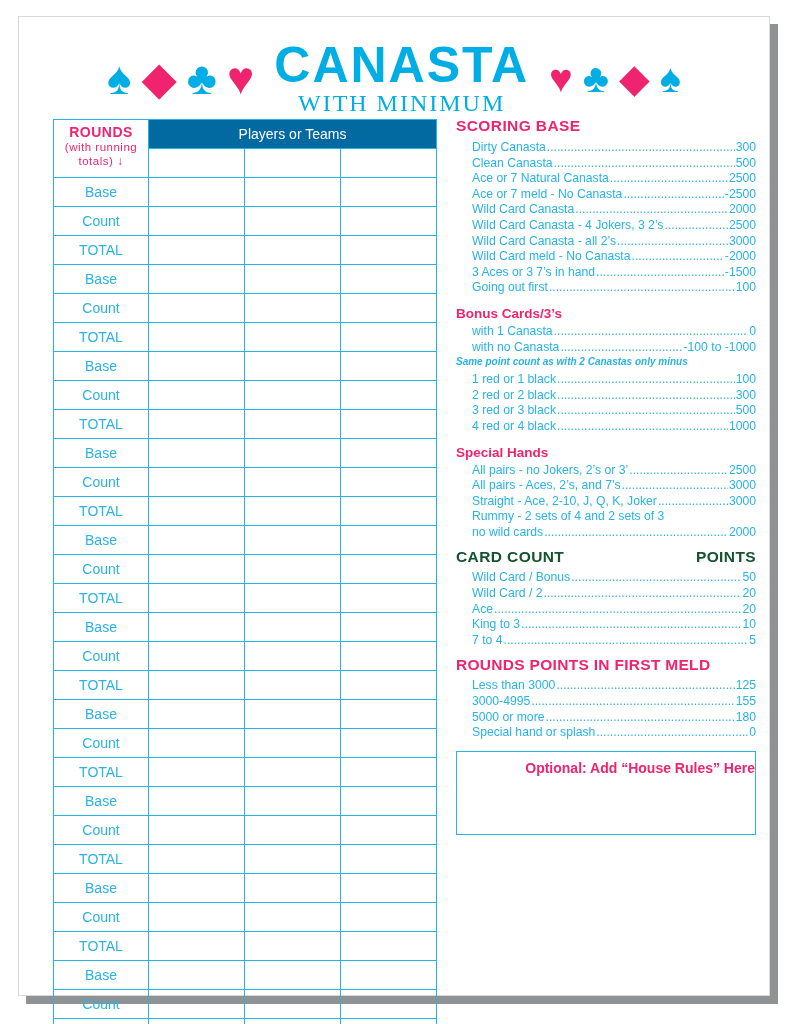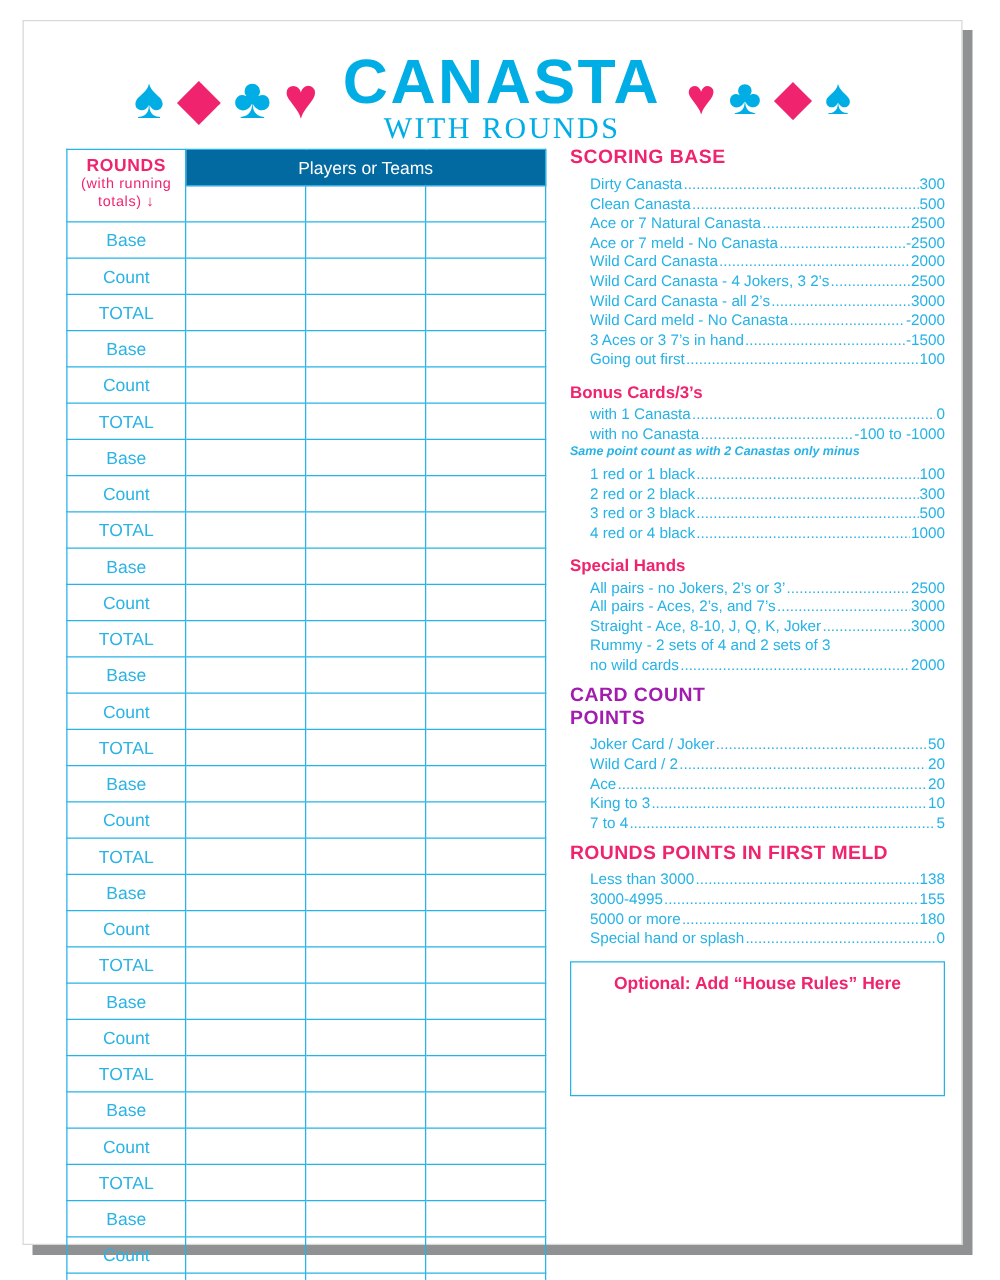--- a/index.html
+++ b/index.html
@@ -174,49 +174,48 @@
     color: #27b3e6;
     line-height: 13px;
     margin-bottom: 4px;
   }
   .gap { height: 8px; }
 
   .cc-head {
     display: flex;
     justify-content: space-between;
     align-items: baseline;
-    color: #a21caf;
+    color: #14532d;
     font-size: 15.5px;
     font-weight: bold;
     letter-spacing: .4px;
     margin-bottom: 4px;
-    flex-direction: column;
   }
   .mpfm-head {
     color: #f0246e;
     font-size: 15.5px;
     font-weight: bold;
     letter-spacing: .3px;
     margin-bottom: 4px;
   }
   .mpfm-sub {
     display: flex;
     justify-content: space-between;
     color: #27b3e6;
     font-size: 12.6px;
     font-weight: bold;
     margin-bottom: 3px;
   }
   .house-box {
     border: 1px solid #27b3e6;
-    height: 108px;
+    height: 84px;
     margin-top: 10px;
     box-sizing: border-box;
     padding-top: 8px;
-    text-align: center;
+    text-align: right;
   }
   .house-box .ht {
     color: #f0246e;
     font-size: 14px;
     font-weight: bold;
   }
 </style>
 </head>
 <body>
 
@@ -224,21 +223,21 @@
   <div class="shadow-frame"></div>
   <div class="sheet">
 
     <div class="header">
       <span class="suit cy">♠</span>
       <span class="suit pk">◆</span>
       <span class="suit cy">♣</span>
       <span class="suit pk">♥</span>
       <div class="title-block">
         <div class="title-main">CANASTA</div>
-        <div class="title-sub">WITH ROUNDS</div>
+        <div class="title-sub">WITH MINIMUM</div>
       </div>
       <span class="suit pk small">♥</span>
       <span class="suit cy small">♣</span>
       <span class="suit pk small">◆</span>
       <span class="suit cy small">♠</span>
     </div>
 
     <div class="left-table">
       <table class="rounds">
         <colgroup>
@@ -549,42 +548,42 @@
             <span class="lbl">All pairs - no Jokers, 2’s or 3’</span>
             <span class="dots">..........................................................................................</span>
             <span class="val">2500</span>
           </div>
           <div class="line">
             <span class="lbl">All pairs - Aces, 2’s, and 7’s</span>
             <span class="dots">..........................................................................................</span>
             <span class="val">3000</span>
           </div>
           <div class="line">
-            <span class="lbl">Straight - Ace, 8-10, J, Q, K, Joker</span>
+            <span class="lbl">Straight - Ace, 2-10, J, Q, K, Joker</span>
             <span class="dots">..........................................................................................</span>
             <span class="val">3000</span>
           </div>
         </div>
       <div class="line">
         <span class="lbl">Rummy - 2 sets of 4 and 2 sets of 3</span>
       </div>
       <div class="line">
         <span class="lbl">no wild cards</span>
         <span class="dots">..................................................................</span>
         <span class="val">2000</span>
       </div>
 
       <div class="gap"></div>
       <div class="cc-head">
         <span>CARD COUNT</span>
         <span>POINTS</span>
       </div>
       <div id="card-count-list">
           <div class="line">
-            <span class="lbl">Joker Card / Joker</span>
+            <span class="lbl">Wild Card / Bonus</span>
             <span class="dots">..........................................................................................</span>
             <span class="val">50</span>
           </div>
           <div class="line">
             <span class="lbl">Wild Card / 2</span>
             <span class="dots">..........................................................................................</span>
             <span class="val">20</span>
           </div>
           <div class="line">
             <span class="lbl">Ace</span>
@@ -602,21 +601,21 @@
             <span class="val">5</span>
           </div>
         </div>
 
       <div class="gap"></div>
       <div class="mpfm-head">ROUNDS POINTS IN FIRST MELD</div>
       <div id="minimum-points-list">
           <div class="line">
             <span class="lbl">Less than 3000</span>
             <span class="dots">..........................................................................................</span>
-            <span class="val">138</span>
+            <span class="val">125</span>
           </div>
           <div class="line">
             <span class="lbl">3000-4995</span>
             <span class="dots">..........................................................................................</span>
             <span class="val">155</span>
           </div>
           <div class="line">
             <span class="lbl">5000 or more</span>
             <span class="dots">..........................................................................................</span>
             <span class="val">180</span>

